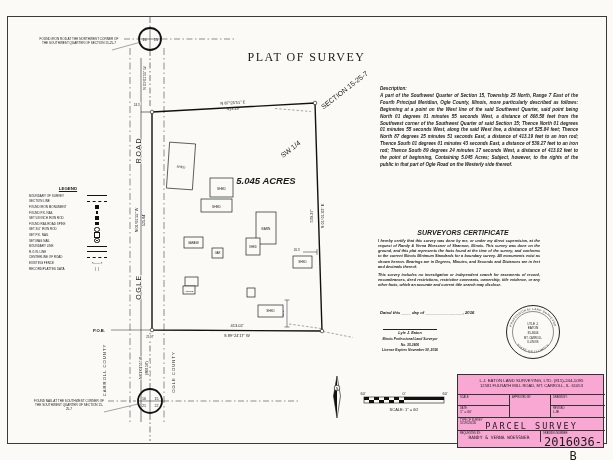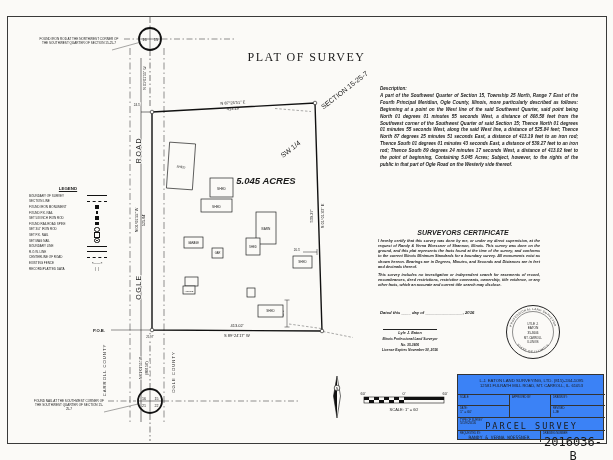--- a/index.html
+++ b/index.html
@@ -38,21 +38,21 @@
   .cert-heading{left:378px;top:229px;width:170px;text-align:center;font-size:7px;font-weight:bold;font-style:italic;}
   .cert-body{left:378px;top:239px;width:162px;font-size:3.8px;font-weight:bold;font-style:italic;line-height:1.35;text-align:justify;}
   .cert-body .p2{margin-top:3px;}
   .cert-dated{left:380px;top:310px;font-size:4.2px;font-weight:bold;font-style:italic;}
   .sig-line{left:383px;top:329px;width:54px;border-top:0.7px solid #222;}
   .sig-name{left:383px;top:331px;width:54px;text-align:center;font-size:3.8px;font-style:italic;font-weight:bold;}
   .sig-title{left:369px;top:337px;width:82px;text-align:center;font-size:3.3px;font-style:italic;font-weight:bold;}
   .sig-number{left:383px;top:342.5px;width:54px;text-align:center;font-size:3.3px;font-style:italic;font-weight:bold;}
   .sig-expires{left:369px;top:348px;width:82px;text-align:center;font-size:3.3px;font-style:italic;font-weight:bold;}
   
-  .tb{left:457px;top:374px;width:147px;height:66px;border:1px solid #333;box-sizing:border-box;background:#3b82f6;}
+  .tb{left:457px;top:374px;width:147px;height:74px;border:1px solid #333;box-sizing:border-box;background:#f9a8d4;}
   .tb .cell{position:absolute;box-sizing:border-box;border-color:#333;}
   .tb-header{left:0;top:0;width:147px;height:20px;border-bottom:1px solid #333;text-align:center;padding-top:3px;}
   .tb-co1{font-size:4.3px;}
   .tb-co2{font-size:4.1px;}
   .tb-lbl{font-size:2.6px;display:block;}
   .tb-val{font-size:3.6px;}
   .c-scale{left:0;top:20px;width:52px;height:11px;border-right:1px solid #333;border-bottom:1px solid #333;padding:1px 2px;}
   .c-approved{left:52px;top:20px;width:41px;height:23px;border-right:1px solid #333;border-bottom:1px solid #333;padding:1px 2px;}
   .c-drawn{left:93px;top:20px;width:54px;height:11px;border-bottom:1px solid #333;padding:1px 2px;}
   .c-date{left:0;top:31px;width:52px;height:12px;border-right:1px solid #333;border-bottom:1px solid #333;padding:1px 2px;}

